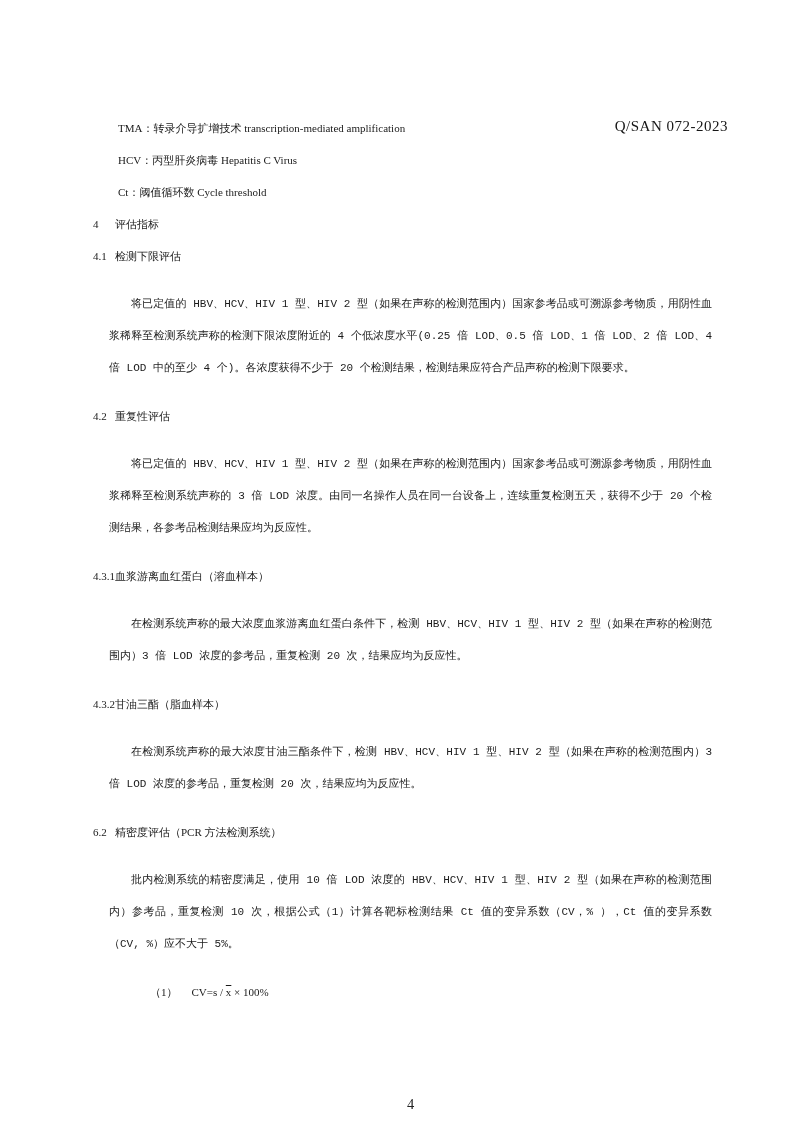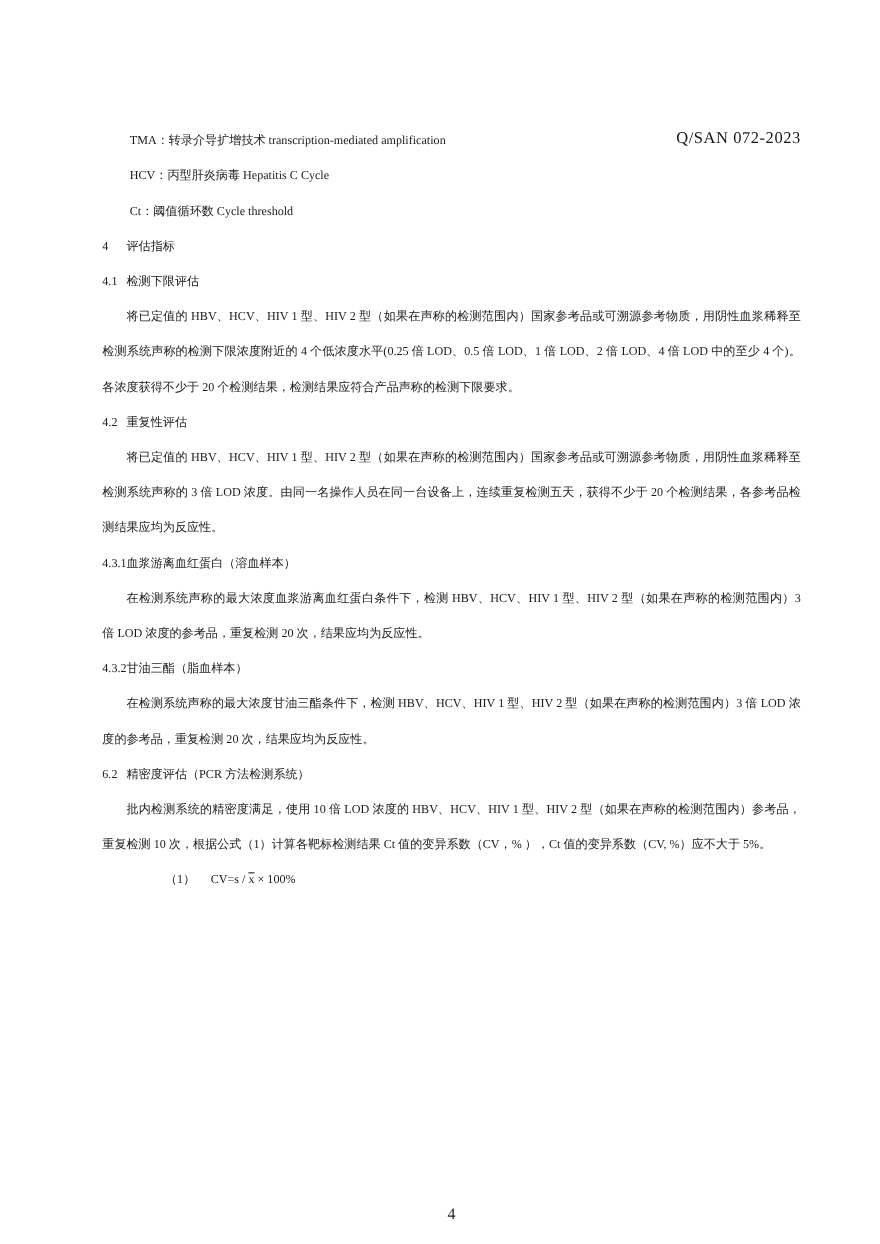--- a/index.html
+++ b/index.html
@@ -44,21 +44,22 @@
   .sec-heading {
     white-space: nowrap;
   }
   .sec-number {
     display: inline-block;
     min-width: 2em;
   }
   .para {
     text-indent: 2em;
     text-align: justify;
-    margin: 0;
+    margin: 16px;
+    font-family: Liberation Mono, monospace;
   }
   .formula-line {
     padding-left: 57px;
   }
   .formula-label {
     margin-right: 14px;
   }
   .xbar {
     text-decoration: overline;
   }
@@ -74,21 +75,21 @@
 </style>
 </head>
 <body>
 
 <div class="doc-header">Q/SAN 072-2023</div>
 
 <div class="content">
 
   <div class="abbr-list">
     <div class="abbr-line">TMA：转录介导扩增技术  transcription-mediated amplification</div>
-    <div class="abbr-line">HCV：丙型肝炎病毒 Hepatitis C Cycle</div>
+    <div class="abbr-line">HCV：丙型肝炎病毒 Hepatitis C Virus</div>
     <div class="abbr-line">Ct：阈值循环数  Cycle threshold</div>
   </div>
 
   <div class="sec-heading">
     <span class="sec-number">4</span><span>评估指标</span>
   </div>
 
   <div class="sec-heading">
     <span class="sec-number">4.1</span><span>检测下限评估</span>
   </div>

